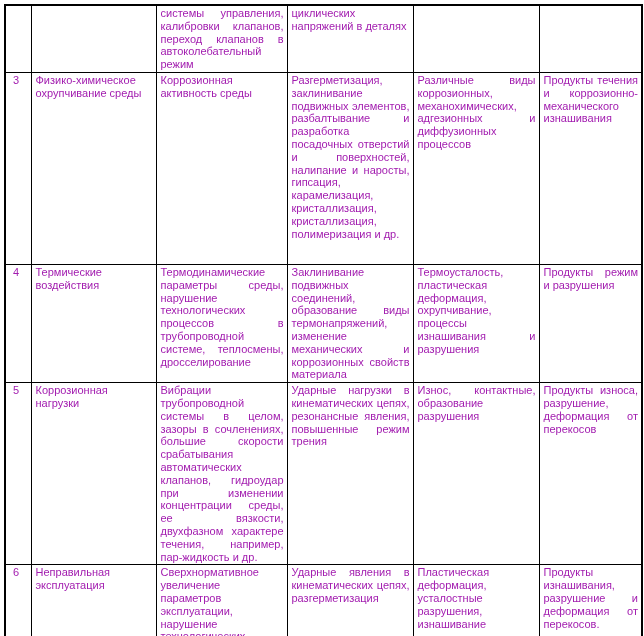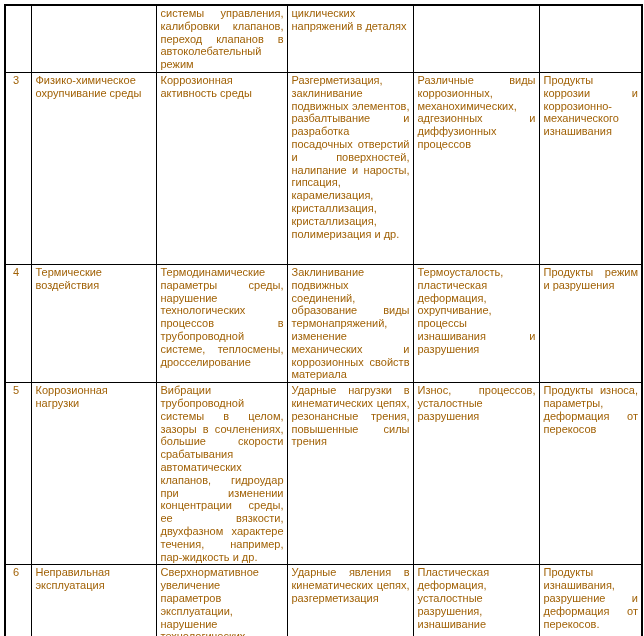--- a/index.html
+++ b/index.html
@@ -7,21 +7,21 @@
     padding: 0;
     background: #ffffff;
   }
   .page {
     position: relative;
     width: 644px;
     height: 636px;
     background: #ffffff;
     overflow: hidden;
     font-family: "Liberation Sans", sans-serif;
-    color: #a16207;
+    color: #a21caf;
   }
   table.doc-table {
     position: absolute;
     left: 4px;
     top: 4px;
     width: 637px;
     border-collapse: collapse;
     table-layout: fixed;
     border: 2px solid #000000;
   }
@@ -66,37 +66,37 @@
         <td>циклических напряжений в деталях</td>
         <td></td>
         <td></td>
       </tr>
       <tr class="r1">
         <td class="num">3</td>
         <td>Физико-химическое охрупчивание среды</td>
         <td>Коррозионная активность среды</td>
         <td>Разгерметизация, заклинивание подвижных элементов, разбалтывание и разработка посадочных отверстий и поверхностей, налипание и наросты, гипсация, карамелизация, кристаллизация, кристаллизация, полимеризация и др.</td>
         <td>Различные виды коррозионных, механохимических, адгезионных и диффузионных процессов</td>
-        <td>Продукты коррозии и коррозионно-механического изнашивания</td>
+        <td>Продукты течения и коррозионно-механического изнашивания</td>
       </tr>
       <tr class="r2">
         <td class="num">4</td>
         <td>Термические воздействия</td>
         <td>Термодинамические параметры среды, нарушение технологических процессов в трубопроводной системе, теплосмены, дросселирование</td>
         <td>Заклинивание подвижных соединений, образование виды термонапряжений, изменение механических и коррозионных свойств материала</td>
         <td>Термоусталость, пластическая деформация, охрупчивание, процессы изнашивания и разрушения</td>
         <td>Продукты режим и разрушения</td>
       </tr>
       <tr class="r3">
         <td class="num">5</td>
         <td>Коррозионная нагрузки</td>
         <td>Вибрации трубопроводной системы в целом, зазоры в сочленениях, большие скорости срабатывания автоматических клапанов, гидроудар при изменении концентрации среды, ее вязкости, двухфазном характере течения, например, пар-жидкость и др.</td>
-        <td>Ударные нагрузки в кинематических цепях, резонансные трения, повышенные силы трения</td>
-        <td>Износ, процессов, усталостные разрушения</td>
-        <td>Продукты износа, параметры, деформация от перекосов</td>
+        <td>Ударные нагрузки в кинематических цепях, резонансные явления, повышенные режим трения</td>
+        <td>Износ, контактные, образование разрушения</td>
+        <td>Продукты износа, разрушение, деформация от перекосов</td>
       </tr>
       <tr class="r4">
         <td class="num">6</td>
         <td>Неправильная эксплуатация</td>
         <td>Сверхнормативное увеличение параметров эксплуатации, нарушение технологических режимов, монтажные перекосы</td>
         <td>Ударные явления в кинематических цепях, разгерметизация</td>
         <td>Пластическая деформация, усталостные разрушения, изнашивание</td>
         <td>Продукты изнашивания, разрушение и деформация от перекосов.</td>
       </tr>
     </tbody>

